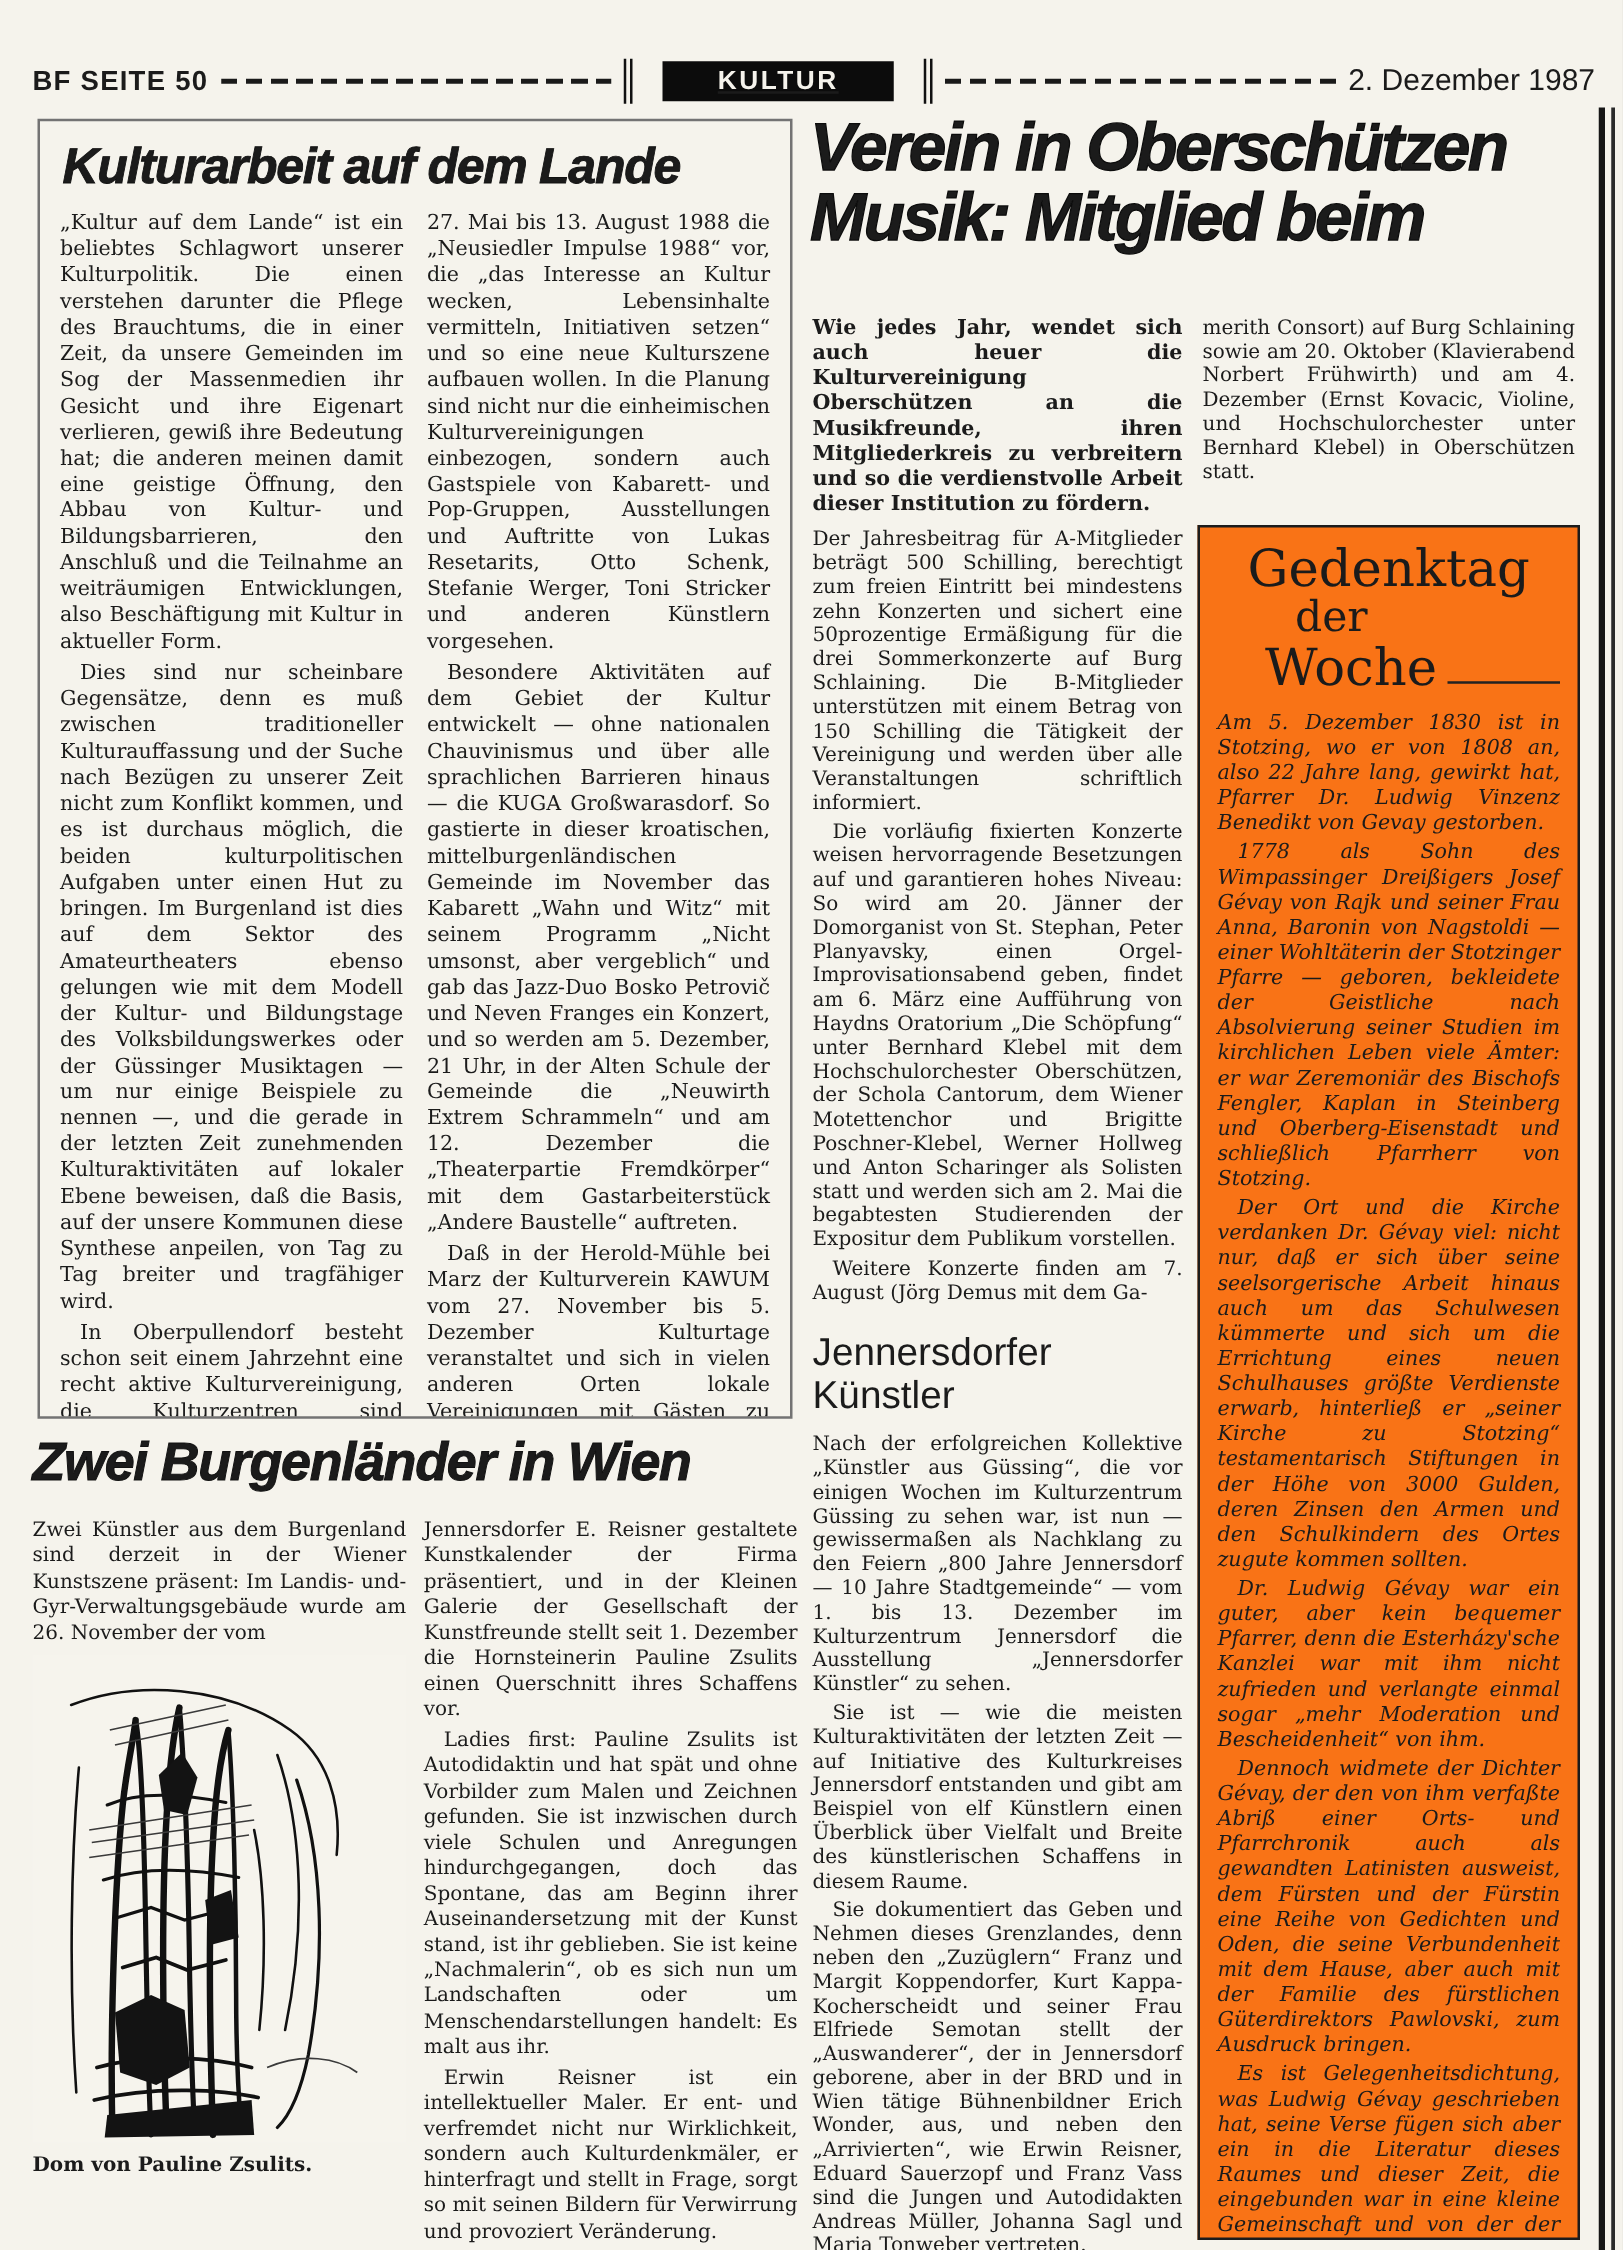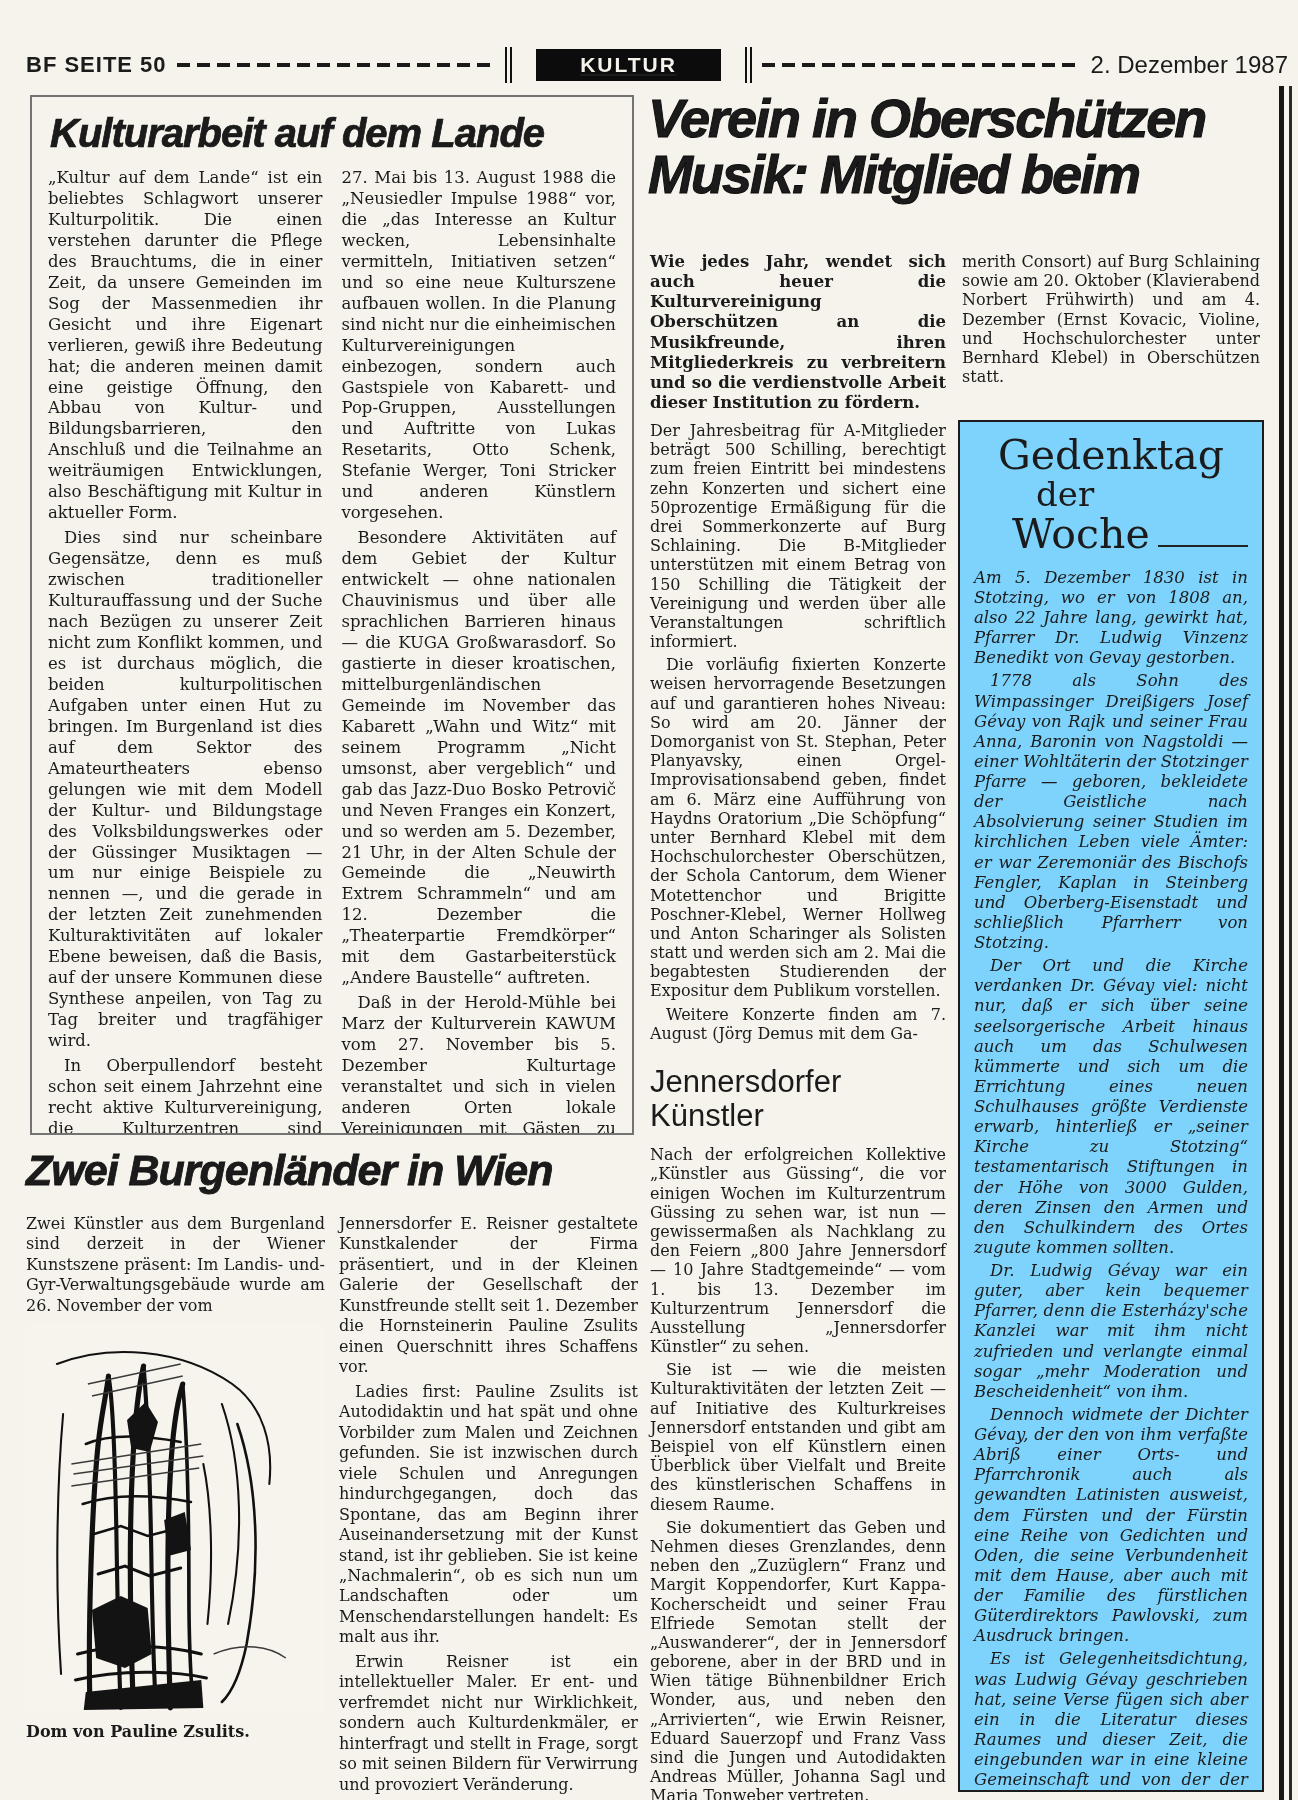--- a/index.html
+++ b/index.html
@@ -5,21 +5,21 @@
   * { margin:0; padding:0; box-sizing:border-box; }
   body { background:#d8d6d0; font-family:"DejaVu Serif", serif; }
   .page { position:relative; width:1298px; height:1800px; background:#f5f3ec; color:#1b1b1b; overflow:hidden; margin:0 auto; }
 
   
   .header { position:absolute; left:0; top:44px; width:1298px; height:42px; display:flex; align-items:center; }
   .bf-label { margin-left:26px; font-family:"Liberation Sans",sans-serif; font-weight:bold; font-size:22px; letter-spacing:1px; white-space:nowrap; }
   .h-rule { flex:1; height:4px; margin:0 10px; background:repeating-linear-gradient(90deg,#1a1a1a 0 13px, transparent 13px 20px); }
   .kultur-wrap { border-left:7px double #111; border-right:7px double #111; padding:2px 24px;text-decoration:underline; }
   .kultur-box { background:#0c0c0c; color:#f5f3ec; font-family:"Liberation Sans",sans-serif; font-weight:bold; font-size:21px; letter-spacing:2px; padding:4px 44px; }
-  .date-label { margin-right:10px; font-family:"Liberation Sans",sans-serif; font-size:24px; white-space:nowrap;text-align:right; }
+  .date-label { margin-right:22px; font-family:"Liberation Sans",sans-serif; font-size:24px; white-space:nowrap;text-align:right; }
 
   
   .scan-a { position:absolute; left:1279px; top:86px; width:5px; height:1714px; background:#161616; }
   .scan-b { position:absolute; left:1289px; top:86px; width:3px; height:1714px; background:#2a2a2a; }
 
   
   .para { font-size:16px; line-height:1.2; text-align:justify; text-indent:16px; margin-bottom:4px; hyphens:auto; }
   .plist > .para:first-child { text-indent:0; }
 
   
@@ -30,21 +30,21 @@
   .k-col .para { font-size:16.5px; line-height:1.27; }
 
   
   .musik-title { position:absolute; left:648px; top:90px; width:650px; font-family:"Liberation Sans",sans-serif; font-weight:bold; font-style:italic; font-size:54px; line-height:1.04; letter-spacing:-2px; -webkit-text-stroke:1px #0c0c0c; }
   .musik-colA { position:absolute; left:650px; top:252px; width:296px; }
   .musik-colB { position:absolute; left:962px; top:252px; width:298px; }
   .lead { font-weight:bold; font-size:16.5px; line-height:1.22; text-align:justify; margin-bottom:8px; hyphens:auto; }
   .subhead { font-family:"Liberation Sans",sans-serif; font-weight:400; font-size:31px; line-height:1.1; margin:22px 0 12px; }
 
   
-  .g-box { position:absolute; left:958px; top:420px; width:306px; height:1372px; border:2px solid #1c1c1c; padding:12px 14px; overflow:hidden; background:#7dd3fc; }
+  .g-box { position:absolute; left:958px; top:420px; width:306px; height:1372px; border:2px solid #1c1c1c; padding:12px 14px; overflow:hidden; background:#f97316; }
   .g-head { margin-bottom:12px; }
   .g1 { font-size:41px; padding-left:24px; line-height:1.05; }
   .g2 { font-size:34px; padding-left:62px; line-height:1.05; }
   .g3 { display:flex; align-items:flex-end; font-size:41px; padding-left:38px; line-height:1.05; }
   .g-rule { flex:1; border-bottom:2px solid #222; margin:0 0 9px 8px; }
   .g-para { font-style:italic; font-size:16.5px; line-height:1.22; text-align:justify; text-indent:16px; margin-bottom:3px; hyphens:auto; }
   .g-paras > .g-para:first-child { text-indent:0; }
 
   
   .zwei-title { position:absolute; left:26px; top:1146px; width:610px; font-family:"Liberation Sans",sans-serif; font-weight:bold; font-style:italic; font-size:43px; letter-spacing:-1px; -webkit-text-stroke:0.8px #111; }

